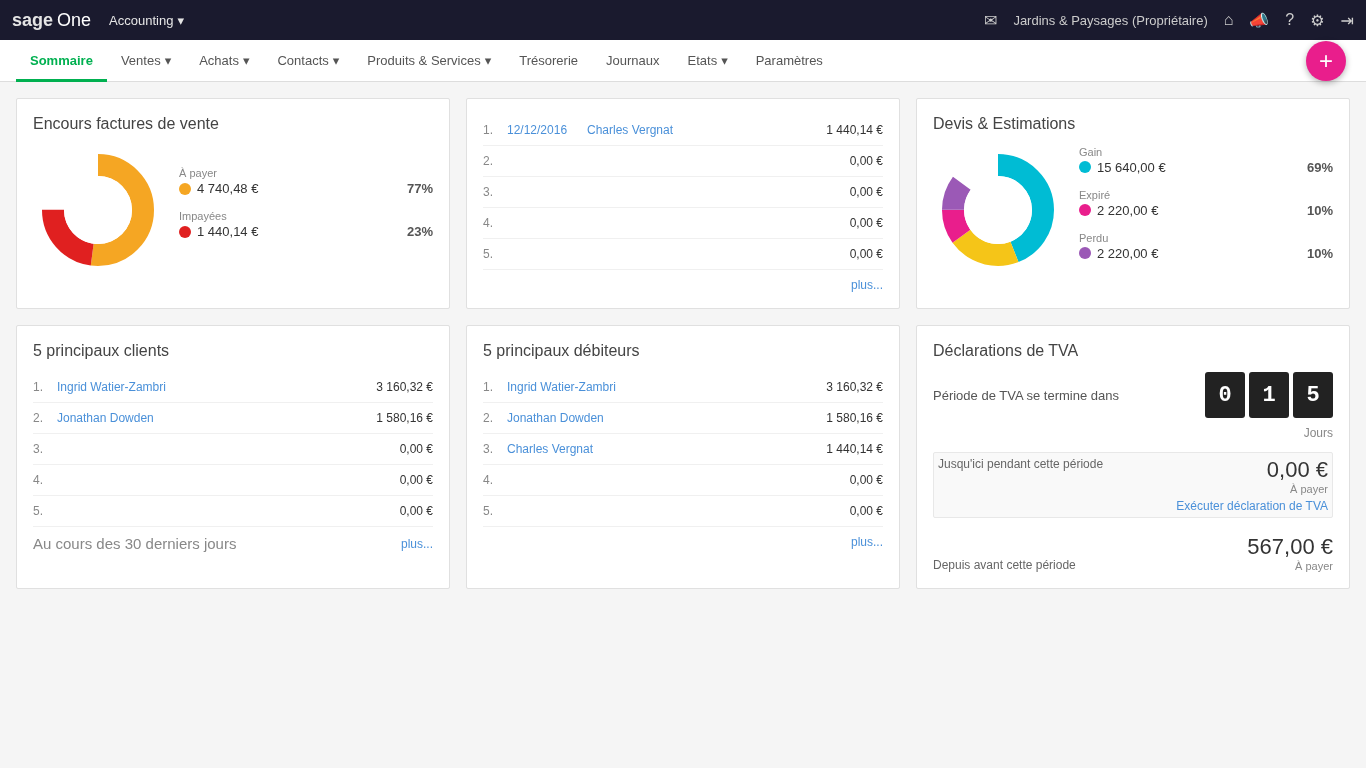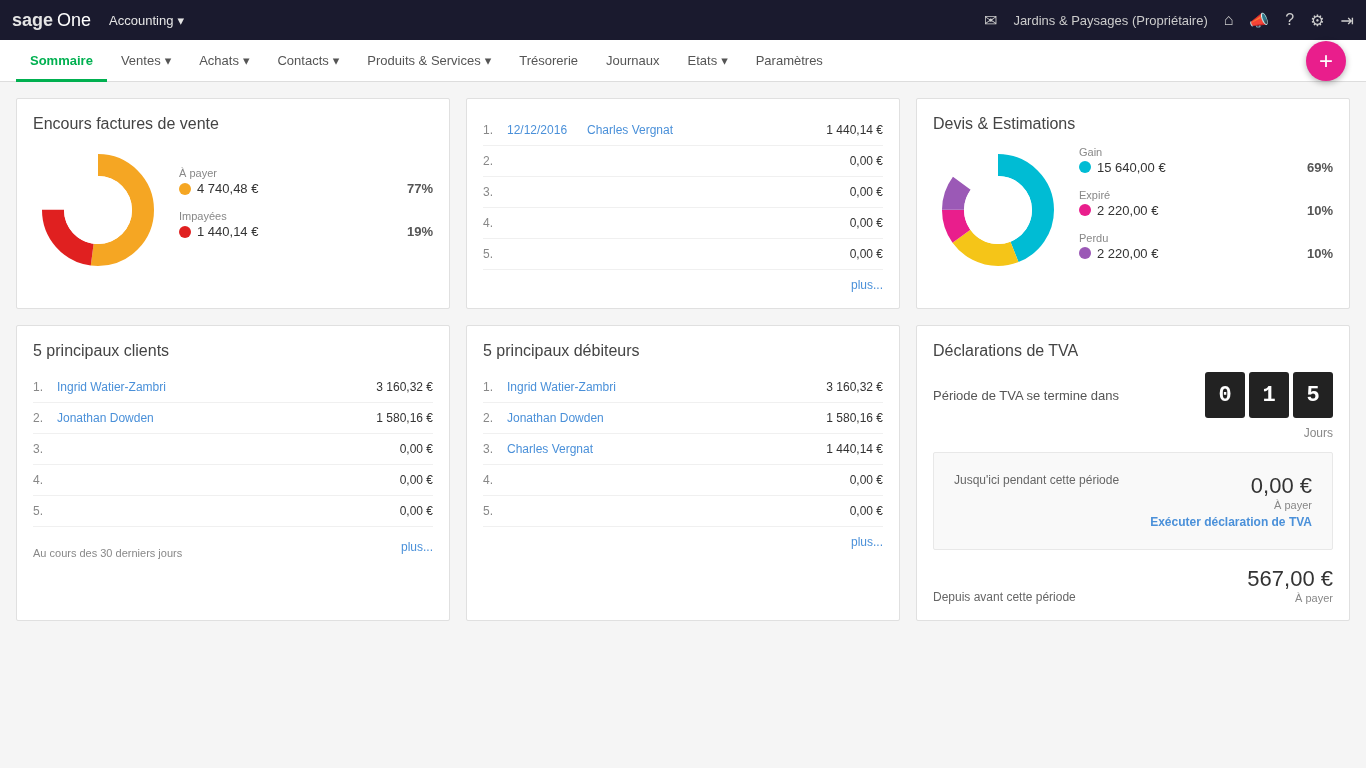--- a/index.html
+++ b/index.html
@@ -201,32 +201,32 @@
     .tva-jours {
       text-align: right;
       font-size: 12px;
       color: #888;
       margin-bottom: 12px;
     }
     .tva-block {
       background: #f9f9f9;
       border: 1px solid #e8e8e8;
       border-radius: 2px;
-      padding: 20px;
+      padding: 4px;
       margin-bottom: 8px;
     }
     .tva-block-header {
       display: flex;
       justify-content: space-between;
       align-items: flex-start;
     }
     .tva-period-label { font-size: 12px; color: #666; }
     .tva-amount { font-size: 22px; color: #333; text-align: right; }
     .tva-payer { font-size: 11px; color: #888; text-align: right; }
-    .tva-execute { font-size: 12px; color: #4a90d9; cursor: pointer; margin-top: 4px; text-align: right; font-weight: bold; }
+    .tva-execute { font-size: 12px; color: #4a90d9; cursor: pointer; margin-top: 4px; text-align: right; }
     .tva-depuis-block {
       display: flex;
       justify-content: space-between;
       align-items: flex-end;
       padding: 8px 0 0 0;
     }
     .tva-depuis-label { font-size: 12px; color: #666; }
     .tva-depuis-amount { font-size: 22px; color: #333; text-align: right; }
 
     
@@ -236,21 +236,21 @@
     .client-row {
       display: flex;
       align-items: center;
       border-bottom: 1px solid #f0f0f0;
       padding: 8px 0;
       font-size: 12px;
     }
     .client-num { width: 24px; color: #888; }
     .client-name { flex: 1; color: #4a90d9; cursor: pointer; }
     .client-amount { width: 80px; text-align: right; color: #333; }
-    .bottom-hint { font-size: 11px; color: #888; margin-top: 12px; }
+    .bottom-hint { font-size: 15px; color: #888; margin-top: 0; }
 
     
     ::-webkit-scrollbar { width: 8px; }
     ::-webkit-scrollbar-thumb { background: #ccc; border-radius: 4px; }
   </style>
 </head>
 <body>
 
 <div class="top-nav">
   <div class="logo">
@@ -329,21 +329,21 @@
             <div class="legend-dot" style="background:#f5a623;"></div>
             <span class="legend-value">4 740,48 €</span>
             <span class="legend-pct">77%</span>
           </div>
         </div>
         <div class="legend-item">
           <div class="legend-label">Impayées</div>
           <div class="legend-row">
             <div class="legend-dot" style="background:#e02020;"></div>
             <span class="legend-value">1 440,14 €</span>
-            <span class="legend-pct">19%</span>
+            <span class="legend-pct">23%</span>
           </div>
         </div>
       </div>
     </div>
   </div>
 
   <div class="widget">
     <div class="invoice-list">
       <div class="invoice-row">
         <span class="invoice-num">1.</span>

